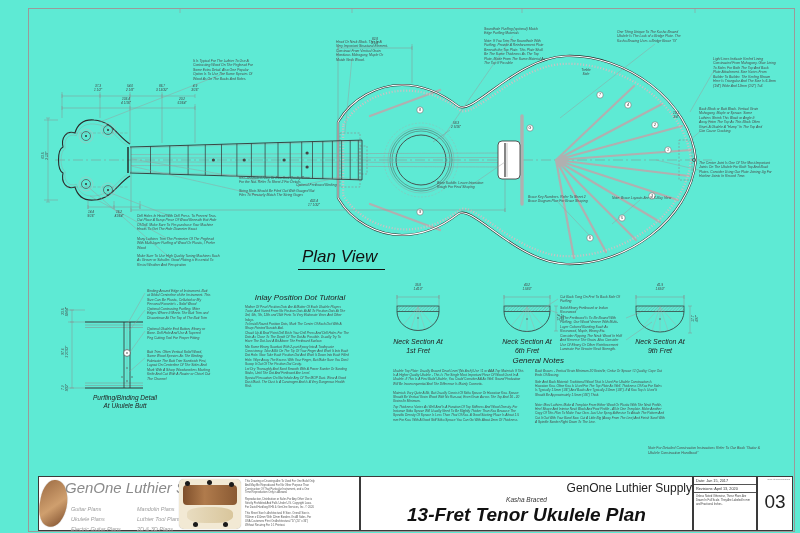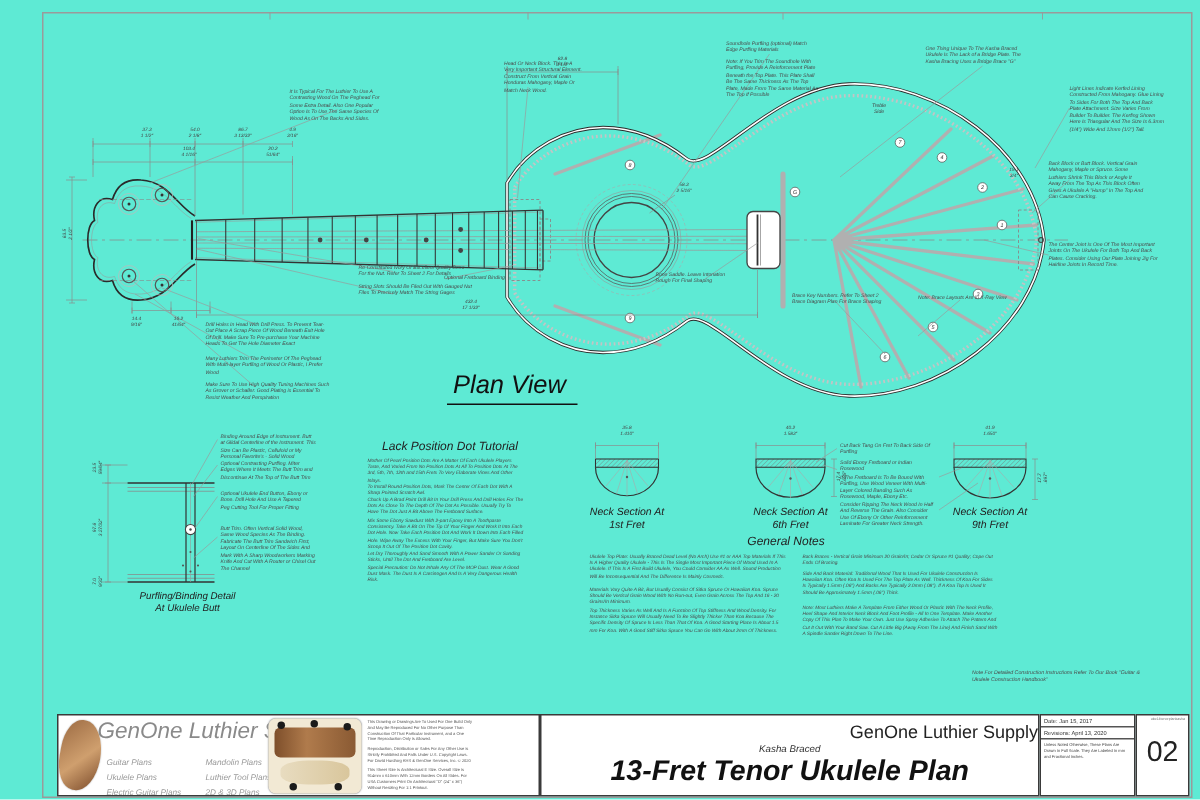--- a/index.html
+++ b/index.html
@@ -237,36 +237,36 @@
   <div class="ann" style="left:560px;top:316px;width:64px;">If The Fretboard Is To Be Bound With Purfling, Use Wood Veneer With Multi-Layer Colored Banding Such As Rosewood, Maple, Ebony Etc.</div>
   <div class="ann" style="left:560px;top:334px;width:64px;">Consider Ripping The Neck Wood In Half And Reverse The Grain. Also Consider Use Of Ebony Or Other Reinforcement Laminate For Greater Neck Strength.</div>
 
   <div class="ann" style="left:147px;top:289px;width:64px;">Binding Around Edge of Instrument. Butt at Glidal Centerline of the Instrument. This Size Can Be Plastic, Celluloid or My Personal Favorite's - Solid Wood</div>
   <div class="ann" style="left:147px;top:307px;width:62px;">Optional Contrasting Purfling. Miter Edges Where It Meets The Butt Trim and Discontinue At The Top of The Butt Trim</div>
   <div class="ann" style="left:147px;top:327px;width:60px;">Optional Ukulele End Button, Ebony or Bone. Drill Hole And Use A Tapered Peg Cutting Tool For Proper Fitting</div>
   <div class="ann" style="left:147px;top:350px;width:64px;">Butt Trim. Often Vertical Solid Wood, Same Wood Species As The Binding. Fabricate The Butt Trim Sandwich First, Layout On Centerline Of The Sides And Mark With A Sharp Woodworkers Marking Knife And Cut With A Router or Chisel Out The Channel</div>
   <div class="sec-label" style="left:75px;top:394px;width:100px;font-size:6.5px;">Purfling/Binding Detail
 At Ukulele Butt</div>
 
-  <div class="blk-title" style="left:245px;top:293px;width:110px;">Lack Position Dot Tutorial</div>
+  <div class="blk-title" style="left:245px;top:293px;width:110px;">Inlay Position Dot Tutorial</div>
   <div class="ann" style="left:245px;top:305px;width:104px;font-size:3.2px;">Mother Of Pearl Position Dots Are A Matter Of Each Ukulele Players Taste, And Varied From No Position Dots At All To Position Dots At The 3rd, 5th, 7th, 12th and 15th Frets To Very Elaborate Vines And Other Inlays.</div>
   <div class="ann" style="left:245px;top:322px;width:104px;font-size:3.2px;">To Install Round Position Dots, Mark The Center Of Each Dot With A Sharp Pointed Scratch Awl.</div>
   <div class="ann" style="left:245px;top:331px;width:104px;font-size:3.2px;">Chuck Up A Brad Point Drill Bit In Your Drill Press And Drill Holes For The Dots As Close To The Depth Of The Dot As Possible. Usually Try To Have The Dot Just A Bit Above The Fretboard Surface.</div>
   <div class="ann" style="left:245px;top:345px;width:104px;font-size:3.2px;">Mix Some Ebony Sawdust With 2-part Epoxy Into A Toothpaste Consistency. Take A Bit On The Tip Of Your Finger And Work It Into Each Dot Hole. Now Take Each Position Dot And Work It Down Into Each Filled Hole. Wipe Away The Excess With Your Finger, But Make Sure You Don't Scoop It Out Of The Position Dot Cavity.</div>
   <div class="ann" style="left:245px;top:367px;width:104px;font-size:3.2px;">Let Dry Thoroughly And Sand Smooth With A Power Sander Or Sanding Sticks, Until The Dot And Fretboard Are Level.</div>
   <div class="ann" style="left:245px;top:376px;width:104px;font-size:3.2px;">Special Precaution: Do Not Inhale Any Of The MOP Dust. Wear A Good Dust Mask. The Dust Is A Carcinogen And Is A Very Dangerous Health Risk.</div>
 
   <div class="sec-label" style="left:383px;top:337px;">Neck Section At
 1st Fret</div>
   <div class="sec-label" style="left:492px;top:337px;">Neck Section At
 6th Fret</div>
   <div class="sec-label" style="left:625px;top:337px;">Neck Section At
 9th Fret</div>
 
-  <div class="blk-title" style="left:484px;top:356px;width:80px;">General Notes</div>
+  <div class="blk-title" style="left:484px;top:356px;width:80px;text-align:right;">General Notes</div>
   <div class="ann" style="left:393px;top:369px;width:132px;font-size:3.2px;">Ukulele Top Plate: Usually Braced Dead Level (No Arch) Use #1 or AAA Top Materials If This Is A Higher Quality Ukulele - This Is The Single Most Important Piece Of Wood Used In A Ukulele. If This Is A First Build Ukulele, You Could Consider AA As Well. Sound Production Will Be Inconsequential And The Difference Is Mainly Cosmetic.</div>
   <div class="ann" style="left:393px;top:391px;width:132px;font-size:3.2px;">Materials Vary Quite A Bit, But Usually Consist Of Sitka Spruce Or Hawaiian Koa. Spruce Should Be Vertical Grain Wood With No Run-out, Even Grain Across The Top And 16 - 20 Grains/In Minimum.</div>
   <div class="ann" style="left:393px;top:405px;width:132px;font-size:3.2px;">Top Thickness Varies As Well And Is A Function Of Top Stiffness And Wood Density. For Instance Sitka Spruce Will Usually Need To Be Slightly Thicker Than Koa Because The Specific Density Of Spruce Is Less Than That Of Koa. A Good Starting Place Is About 1.5 mm For Koa. With A Good Stiff Sitka Spruce You Can Go With About 2mm Of Thickness.</div>
   <div class="ann" style="left:535px;top:369px;width:130px;font-size:3.2px;">Back Braces - Vertical Grain Minimum 20 Grain/In; Cedar Or Spruce #1 Quality; Cope Out Ends Of Bracing.</div>
   <div class="ann" style="left:535px;top:380px;width:130px;font-size:3.2px;">Side And Back Material: Traditional Wood That Is Used For Ukulele Construction Is Hawaiian Koa. Often Koa Is Used For The Top Plate As Well. Thickness Of Koa For Sides Is Typically 1.5mm (.06") And Backs Are Typically 2.0mm (.08"). If A Koa Top Is Used It Should Be Approximately 1.5mm (.06") Thick.</div>
   <div class="ann" style="left:535px;top:403px;width:130px;font-size:3.2px;">Note: Most Luthiers Make A Template From Either Wood Or Plastic With The Neck Profile, Heel Shape And Interior Neck Block And Foot Profile - All In One Template. Make Another Copy Of This Plan To Make Your Own. Just Use Spray Adhesive To Attach The Pattern And Cut It Out With Your Band Saw. Cut A Little Big (Away From The Line) And Finish Sand With A Spindle Sander Right Down To The Line.</div>
 
   <div class="dim" style="left:84px;top:85px;">37.3
 1 1/2″</div>
   <div class="dim" style="left:116px;top:85px;">54.0
@@ -348,15 +348,15 @@
   </div>
 
   <div class="tb-box" style="left:693px;top:476px;width:64px;height:55px;">
     <div class="tb-row">Date: Jan 15, 2017</div>
     <div class="tb-row">Revisions: April 13, 2020</div>
     <div class="tb-scale">Unless Noted Otherwise, These Plans Are Drawn In Full Scale. They Are Labeled In mm and Fractional Inches.</div>
   </div>
 
   <div class="tb-box" style="left:757px;top:476px;width:36px;height:55px;">
     <div class="tb-file">uke14tenorplankasha</div>
-    <div class="tb-num">02</div>
+    <div class="tb-num">03</div>
   </div>
 </div>
 
 </body></html>

